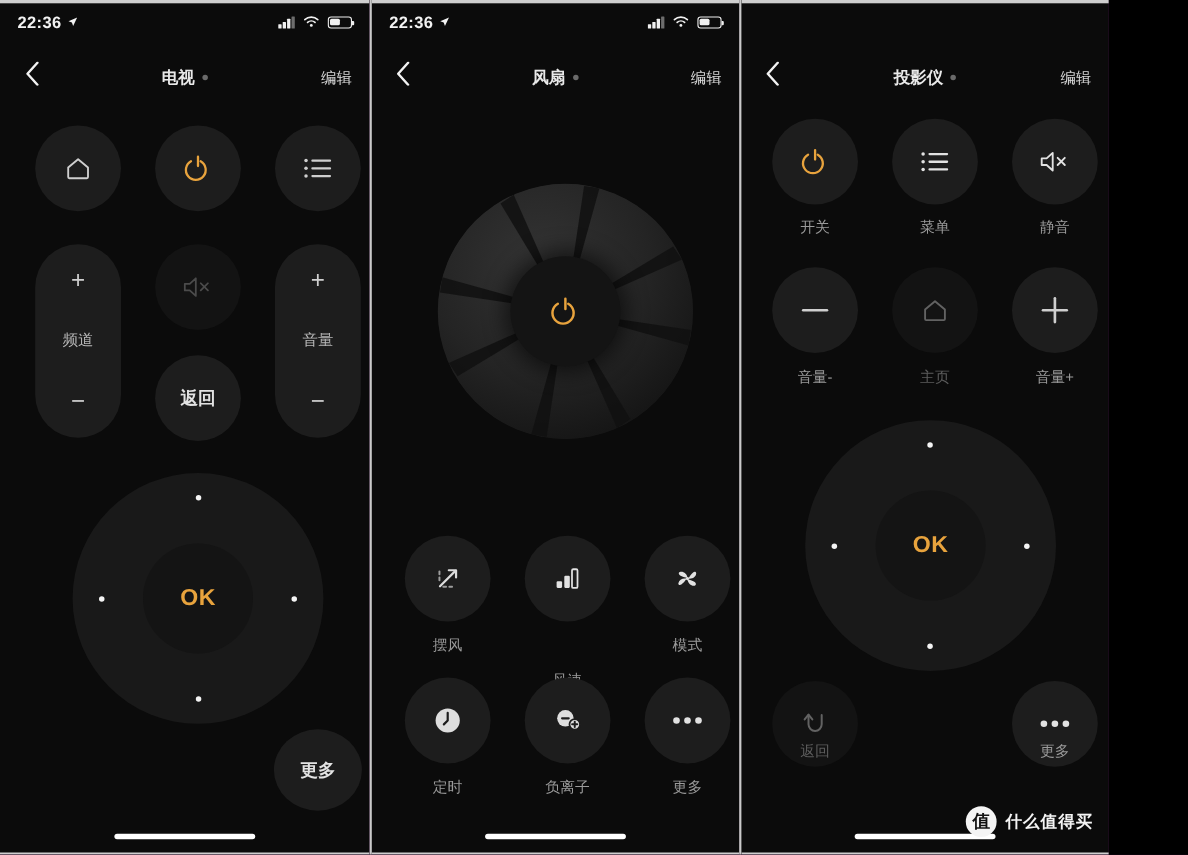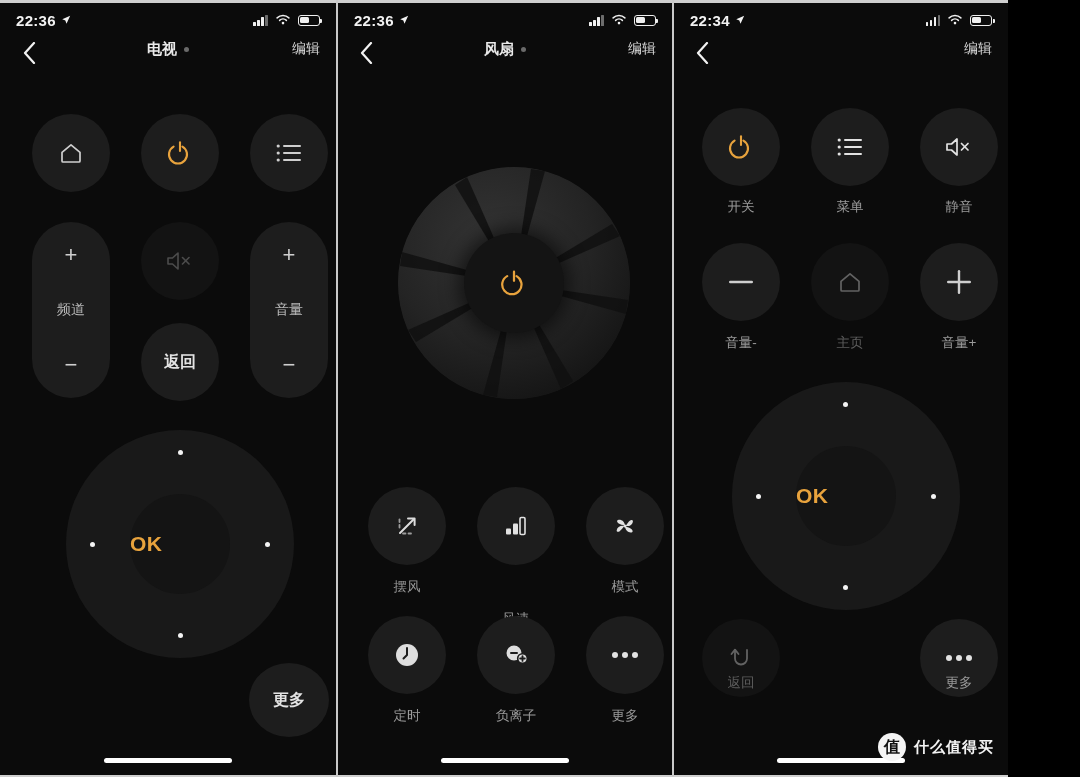--- a/index.html
+++ b/index.html
@@ -20,21 +20,21 @@
   .sig i{display:block;width:2.5px;background:#f0f0f0;border-radius:.5px;}
   .sig i:nth-child(1){height:4px;}
   .sig i:nth-child(2){height:6px;}
   .sig i:nth-child(3){height:8.5px;}
   .sig i:nth-child(4){height:11px;background:#6d6d6d;}
   .batt{width:22px;height:11px;border:1.4px solid #efefef;border-radius:3px;position:relative;box-sizing:border-box;}
   .batt::after{content:"";position:absolute;right:-3.5px;top:3px;width:2px;height:4px;background:#efefef;border-radius:0 1px 1px 0;}
   .batt i{position:absolute;left:1.3px;top:1.3px;bottom:1.3px;width:45%;background:#efefef;border-radius:1.5px;display:block;}
 
   
-  .navbar{position:absolute;top:40px;left:0;width:100%;height:40px;display:flex;align-items:flex-start;
+  .navbar{position:absolute;top:40px;left:0;width:100%;height:40px;display:flex;align-items:flex-end;
           justify-content:space-between;padding:0 16px;box-sizing:border-box;}
   .back-chev{width:26px;height:26px;display:flex;align-items:center;justify-content:center;}
   .nav-title{display:flex;align-items:center;gap:7px;color:#e9e9e9;font-size:15px;font-weight:bold;
              position:absolute;left:0;right:0;justify-content:center;pointer-events:none;}
   .nav-dot{width:5px;height:5px;border-radius:50%;background:#6a6a6a;display:block;}
   .edit{color:#d8d8d8;font-size:14px;z-index:2;}
 
   
   .btn{background:#1d1d1d;border-radius:50%;display:flex;align-items:center;justify-content:center;
        position:absolute;box-sizing:border-box;}
@@ -43,21 +43,21 @@
   .btn .lbl{color:#e3e3e3;font-size:16px;font-weight:bold;}
   .pill{background:#1d1d1d;border-radius:40px;position:absolute;display:flex;flex-direction:column;
         align-items:center;justify-content:space-between;padding:22px 0;box-sizing:border-box;}
   .pill .mid{color:#b9b9b9;font-size:14px;}
   .cap{position:absolute;width:120px;text-align:center;color:#9a9a9a;font-size:13.5px;}
   .cap.dimtxt{color:#5d5d5d;}
 
   
   .dpad{position:absolute;border-radius:50%;background:#191919;}
   .dpad .inner{position:absolute;border-radius:50%;background:#141414;display:flex;align-items:center;
-               justify-content:flex-start;}
+               justify-content:center;}
   .dpad .ok{color:#e8a33d;font-size:21px;font-weight:bold;letter-spacing:.5px;}
   .dot{position:absolute;width:5px;height:5px;border-radius:50%;background:#f4f4f4;}
 
   
   .dial{position:absolute;border-radius:50%;overflow:hidden;
         background:radial-gradient(circle at 38% 30%, #2a2a2a 0%, #1d1d1d 45%, #141414 100%);}
   .dial .hub{position:absolute;border-radius:50%;background:#141414;display:flex;align-items:center;
              justify-content:center;box-shadow:0 0 18px 6px rgba(0,0,0,.55);}
 
   
@@ -313,50 +313,30 @@
     </div>
     <span class="cap" style="left:227px;top:707px;">更多</span>
 
     <div class="homebar"></div>
   </div>
 
   <div class="panel">
     <div class="topedge"></div>
     <div class="botedge"></div>
 
-    <div class="statusbar">
-      <div class="clock">
-        <span>22:34</span>
-        <svg class="loc-arrow" viewBox="0 0 12 12">
-          <path d="M11 1 L1.5 5.2 L5.2 6.6 L6.6 10.4 Z" fill="#f2f2f2"></path>
-          </svg>
-      </div>
-      <div class="status-right">
-        <span class="sig">
-            <i></i>
-            <i></i>
-            <i></i>
-            <i></i>
-          </span>
-        <svg width="16" height="12" viewBox="0 0 16 12">
-          <path d="M8 10.4a1.3 1.3 0 100-2.6 1.3 1.3 0 000 2.6z" fill="#f0f0f0"></path>
-          <path d="M4.6 6.4a5 5 0 016.8 0" stroke="#f0f0f0" stroke-width="1.5" fill="none" stroke-linecap="round"></path>
-          <path d="M2.1 3.9a8.6 8.6 0 0111.8 0" stroke="#f0f0f0" stroke-width="1.5" fill="none" stroke-linecap="round"></path>
-        </svg>
-        <span class="batt">
-            <i></i>
-          </span>
-      </div>
-    </div>
 
     <div class="navbar">
       <span class="back-chev">
         <svg width="13" height="22" viewBox="0 0 13 22">
             <path d="M11 1 L2 11 L11 21" stroke="#f2f2f2" stroke-width="2.2" fill="none" stroke-linecap="round" stroke-linejoin="round"></path>
           </svg>
+      </span>
+      <span class="nav-title">
+        <span>投影仪</span>
+        <span class="nav-dot"></span>
       </span>
       <span class="edit">编辑</span>
     </div>
 
     <div class="btn" style="left:28px;top:108px;width:78px;height:78px;">
       <svg width="28" height="28" viewBox="0 0 28 28">
         <path d="M7.6 7.6a9 9 0 108.8 0" stroke="#e8a33d" stroke-width="2.1" fill="none" stroke-linecap="round"></path>
         <path d="M14 3.4 V12" stroke="#e8a33d" stroke-width="2.1" fill="none" stroke-linecap="round"></path>
         </svg>
     </div>

